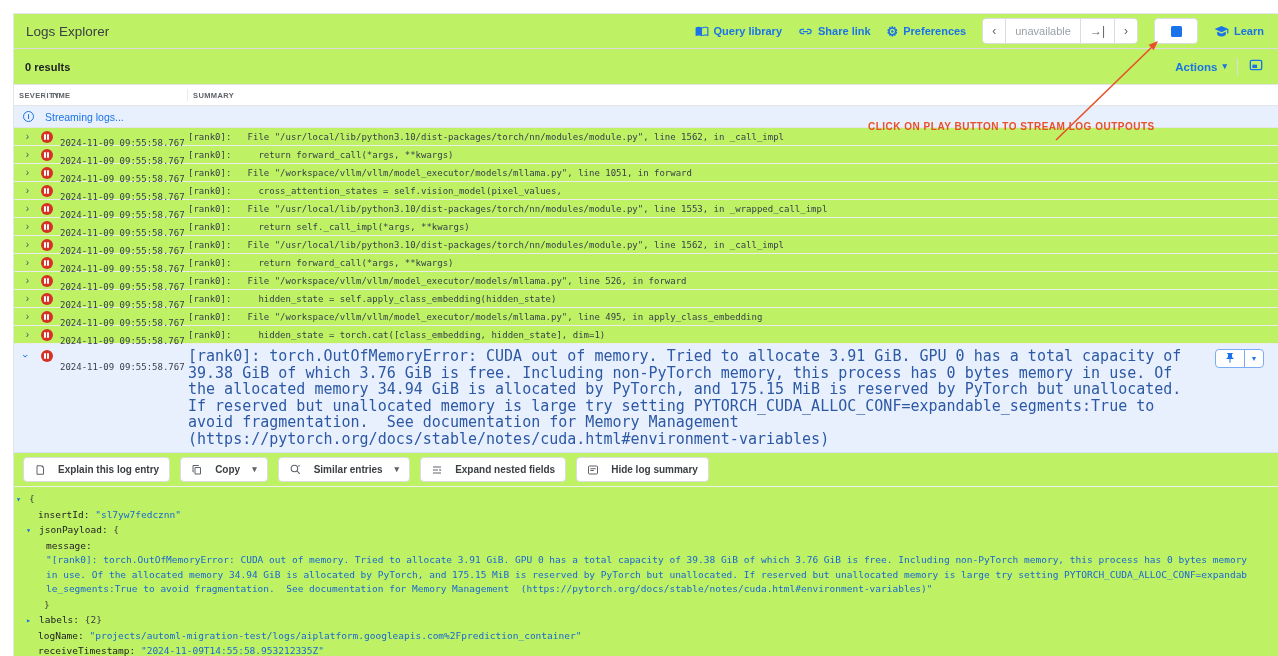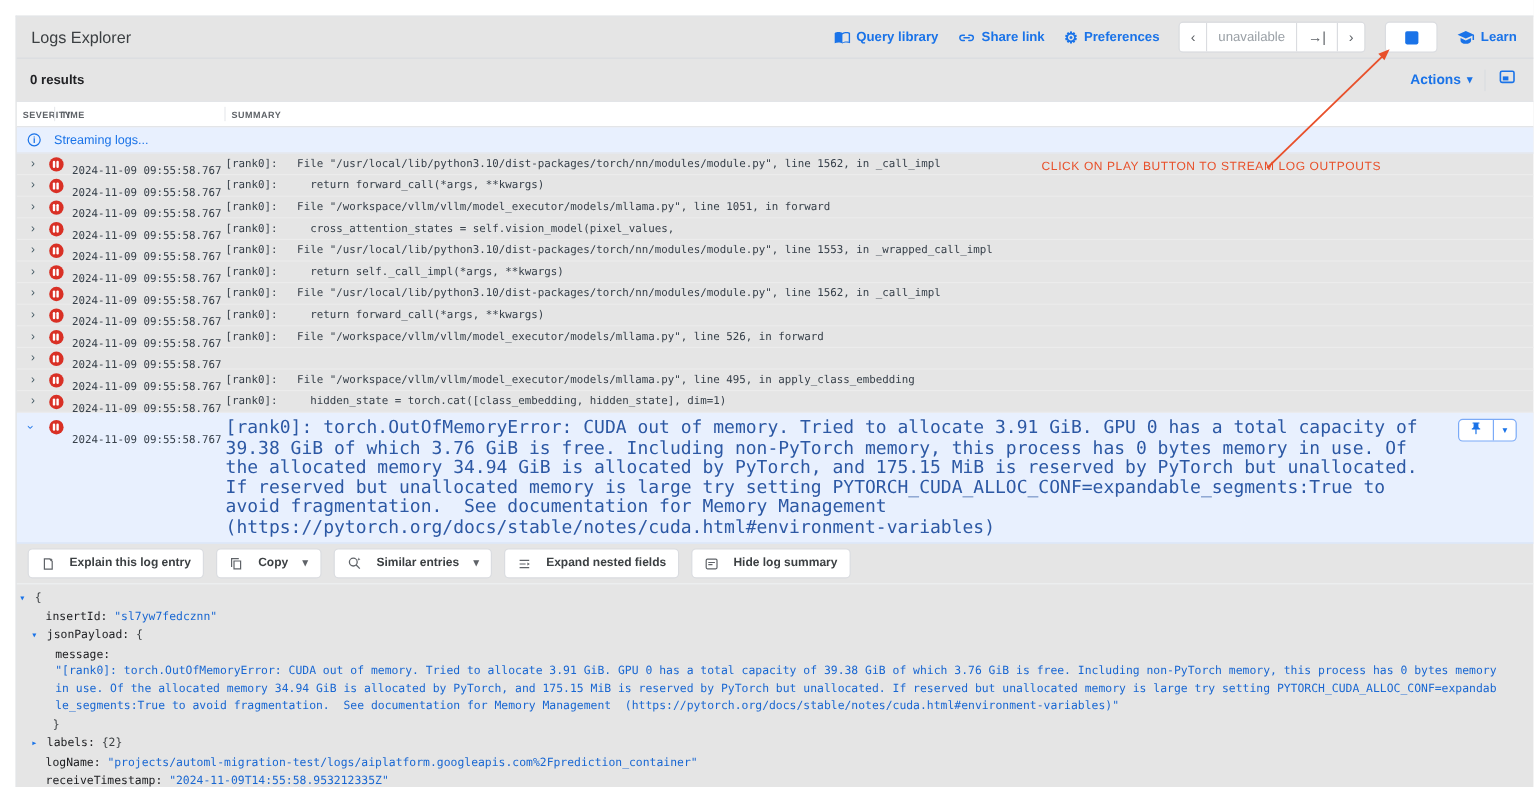--- a/index.html
+++ b/index.html
@@ -2,21 +2,21 @@
 <html><head>
 <meta charset="utf-8">
 <style>
   * { margin:0; padding:0; box-sizing:border-box; }
   html,body { width:1278px; height:656px; background:#fff; overflow:hidden;
               font-family:"Liberation Sans", sans-serif; }
   .page { position:relative; width:1278px; height:656px; background:#fff; }
 
   
   .panel { position:absolute; left:13px; top:13px; right:0; bottom:0;
-           border-left:1px solid #e3e5e8; border-top:1px solid #e3e5e8; background:#e5e5e5; }
+           border-left:1px solid #e3e5e8; border-top:1px solid #e3e5e8; background:#bef264; }
 
   
   .app-header { height:35px; display:flex; align-items:center; justify-content:space-between;
                 border-bottom:1px solid #dadce0; padding:0 14px 0 12px; }
   .app-title { font-size:13.5px; color:#3c4043; }
   .hdr-right { display:flex; align-items:center; gap:16px; }
   .hdr-link { display:flex; align-items:center; gap:5px; color:#1a73e8; font-size:11px;
               font-weight:700; background:none; border:none; cursor:pointer;
               font-family:"Liberation Sans", sans-serif; }
   .hdr-link svg { display:block; }
@@ -101,22 +101,22 @@
                  color:#202124; }
   .json-line { line-height:15px; white-space:pre-wrap; word-break:break-all; padding-right:26px; }
   .jtoggle { display:inline-block; width:13px; color:#1a73e8; font-size:8.5px; cursor:pointer; }
   .jkey { color:#202124; }
   .jpunct { color:#3c4043; }
   .jval { color:#1967d2; }
   .json-line.wrap { line-height:14.5px; }
 
   
   .annot-layer { position:absolute; inset:0; pointer-events:none; z-index:50; }
-  .annot-text { position:absolute; left:868px; top:134px; color:#e8502a; font-size:10px;
-                font-weight:400; letter-spacing:0.5px; white-space:nowrap; }
+  .annot-text { position:absolute; left:868px; top:121px; color:#e8502a; font-size:10px;
+                font-weight:700; letter-spacing:0.5px; white-space:nowrap; }
 
   
   .shadow-artifact { position:absolute; left:700px; top:588px; width:480px; height:68px;
                      border-top-left-radius:60px; border-top-right-radius:40px; opacity:0.55;
                      background:linear-gradient(135deg,#e9edef 0%,#f3f5f6 55%,rgba(255,255,255,0) 90%);
                      pointer-events:none; }
 </style>
 </head>
 <body>
 
@@ -301,20 +301,21 @@
         </div>
         <div class="log-row">
           <span class="cell-chev">›</span>
           <span class="cell-sev">
             <span class="err-icon">
               <i></i>
               <i></i>
             </span>
           </span>
           <span class="cell-time">2024-11-09 09:55:58.767</span>
+          <span class="cell-summary">[rank0]:     hidden_state = self.apply_class_embedding(hidden_state)</span>
         </div>
         <div class="log-row">
           <span class="cell-chev">›</span>
           <span class="cell-sev">
             <span class="err-icon">
               <i></i>
               <i></i>
             </span>
           </span>
           <span class="cell-time">2024-11-09 09:55:58.767</span>

